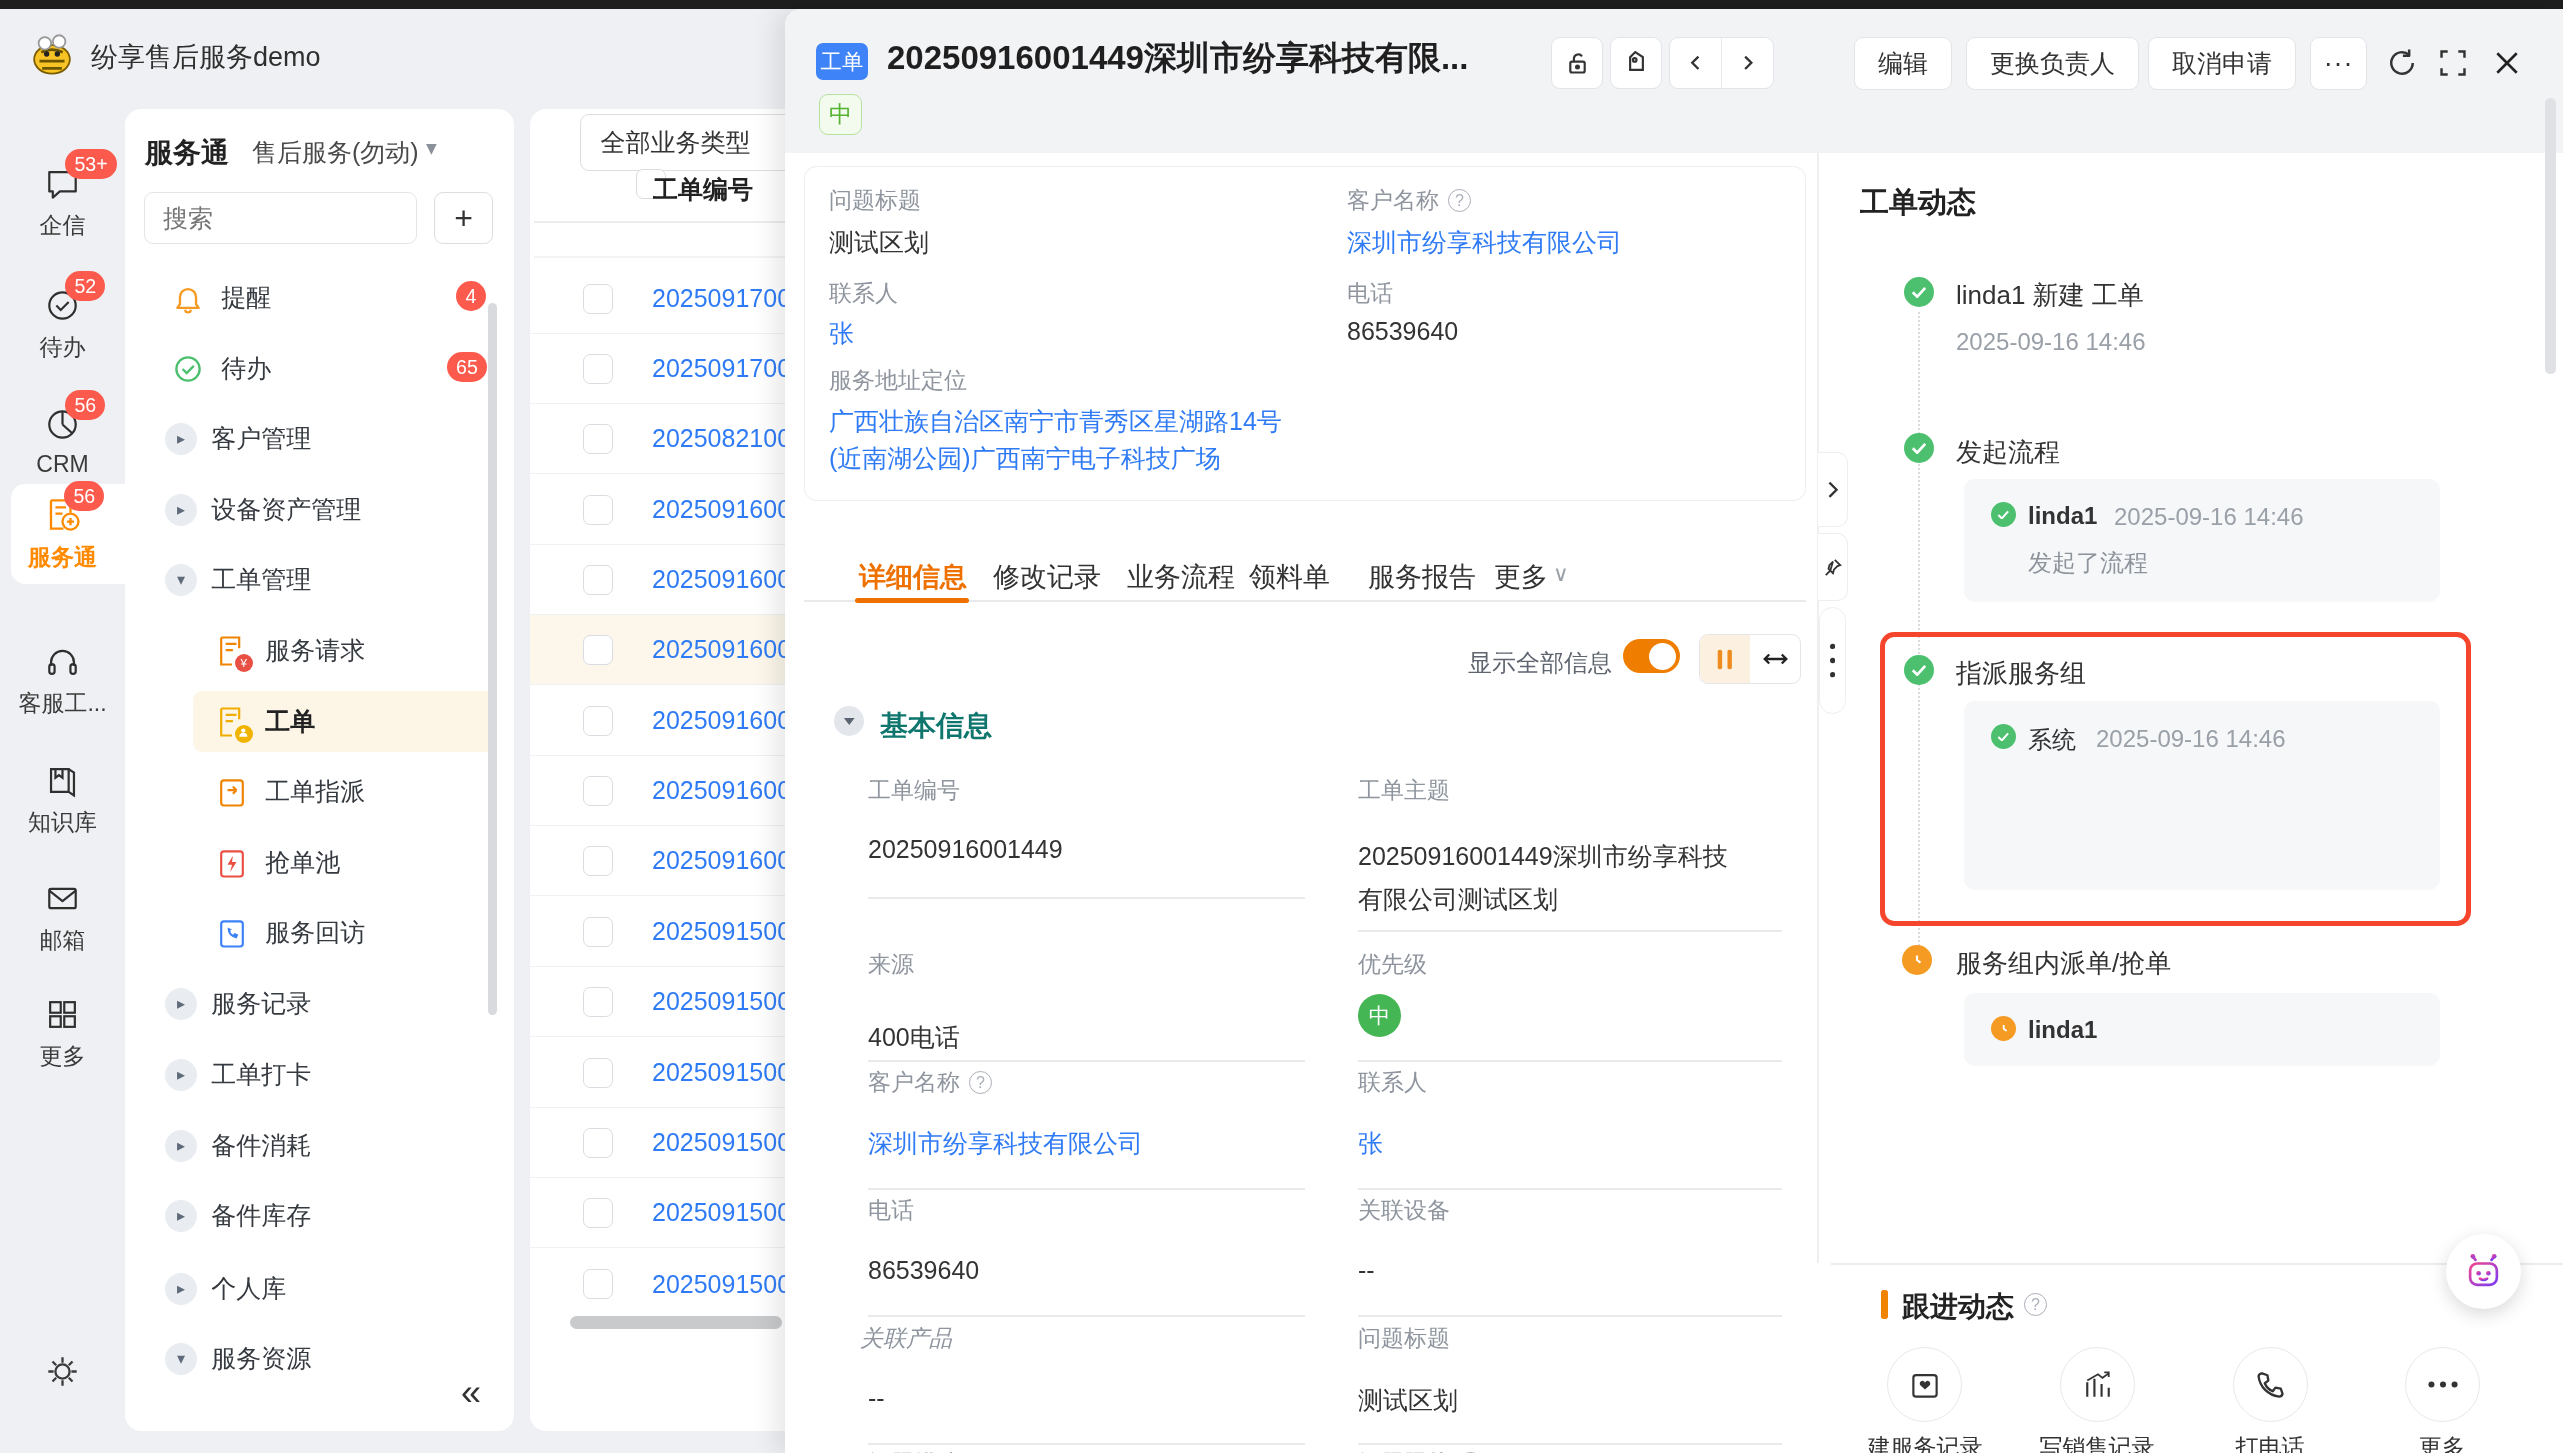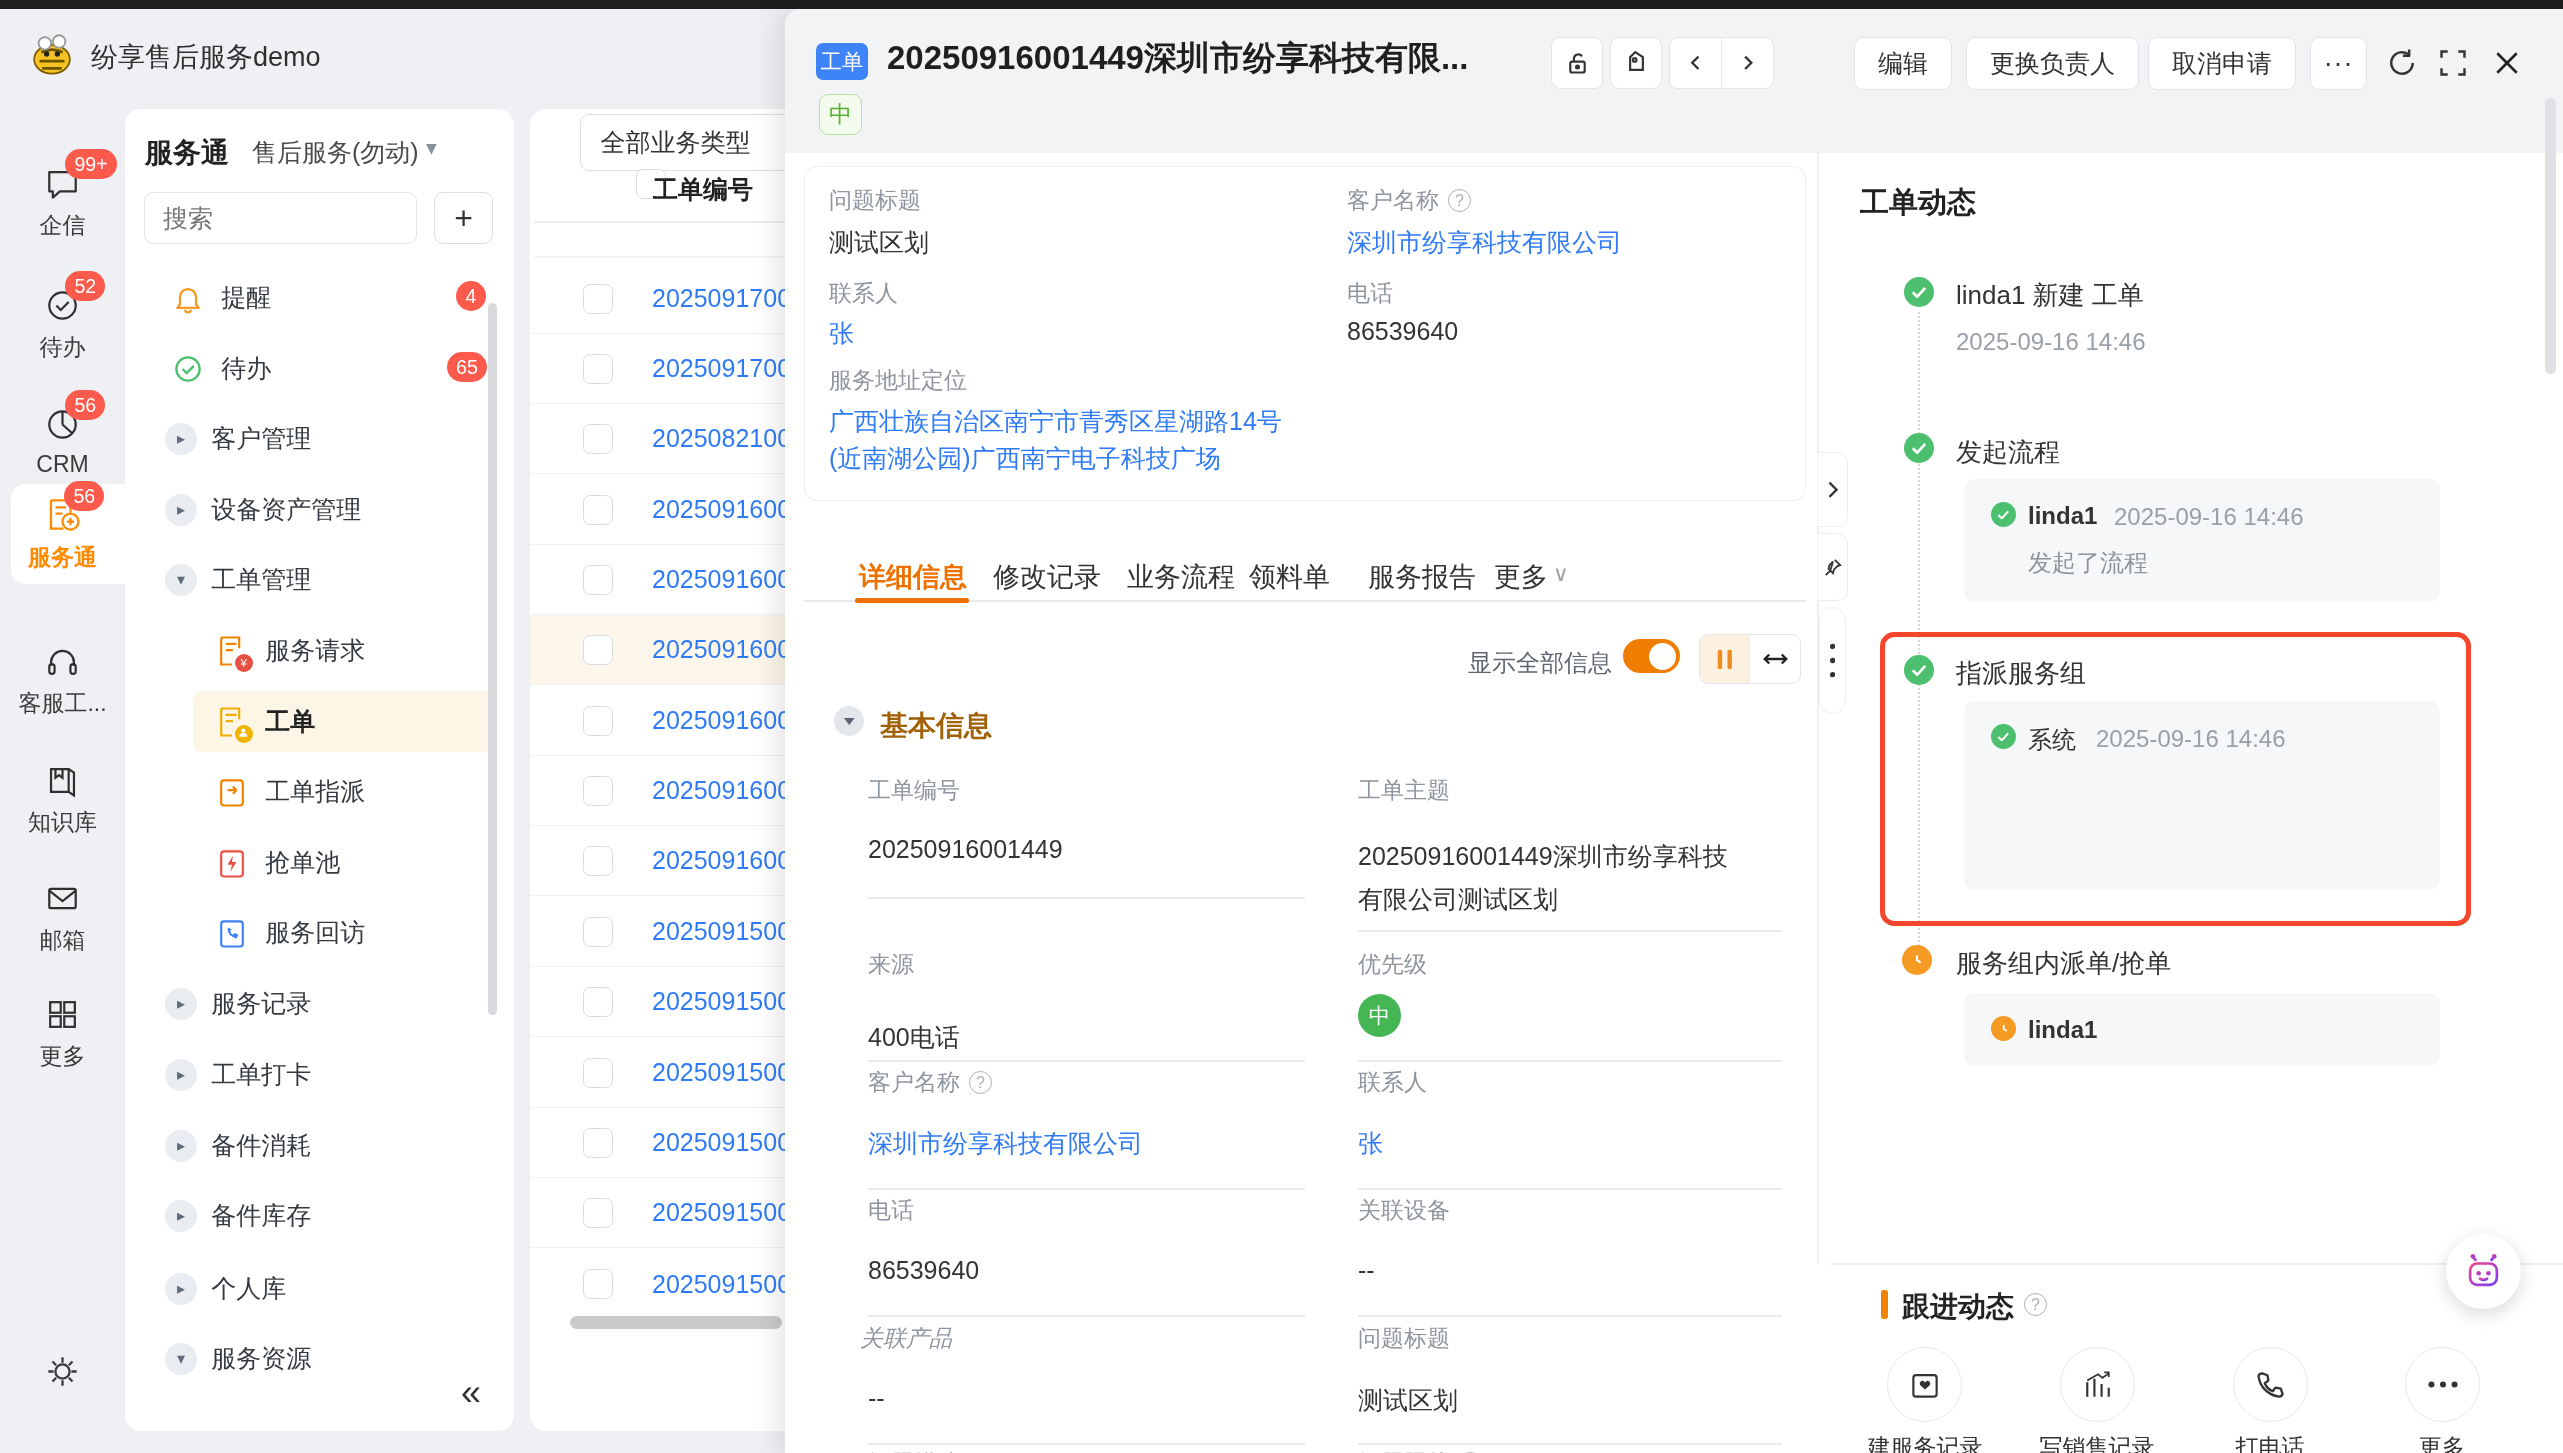--- a/index.html
+++ b/index.html
@@ -68,21 +68,21 @@
 </div>
 <div class="abs" style="left:91px;top:39px;font-size:27px;color:#2f2f2f;">纷享售后服务demo</div>
 
 <div class="abs rail-sel" style="left:10.7px;top:484px;width:114px;height:100px;"></div>
 
 <div class="abs rail-item" style="left:0;top:165px;">
   <span class="rail-ic">
     <svg width="37" height="37" viewBox="0 0 42 42" fill="none" stroke="#2f2f2f" stroke-width="2.5">
       <path d="M6 8 h30 v22 h-18 l-8 7 v-7 h-4 z" stroke-linejoin="round"></path>
     </svg>
-    <span class="badge" style="left:21.4px;top:-16px;">99+</span>
+    <span class="badge" style="left:21.4px;top:-16px;">53+</span>
   </span>
   <div class="rail-label">企信</div>
 </div>
 
 <div class="abs rail-item" style="left:0;top:287px;">
   <span class="rail-ic">
     <svg width="37" height="37" viewBox="0 0 42 42" fill="none" stroke="#2f2f2f" stroke-width="2.5">
       <circle cx="21" cy="21" r="15"></circle>
         <path d="M14 21 l5 5 l9 -9"></path>
     </svg>
@@ -466,21 +466,21 @@
         <path d="M4 10 h22 M8 5 l-5 5 l5 5 M22 5 l5 5 l-5 5"></path>
       </svg>
   </span>
 </div>
 
 <span class="abs" style="left:834px;top:706px;width:30px;height:30px;border-radius:50%;background:#e3e6ea;display:flex;align-items:center;justify-content:center;">
   <svg width="12.5" height="9" viewBox="0 0 14 10">
       <path d="M1 1 L7 9 L13 1 Z" fill="#5b6472"></path>
     </svg>
 </span>
-<div class="abs" style="left:880px;top:707px;font-size:28px;font-weight:bold;color:#a16207;">基本信息</div>
+<div class="abs" style="left:880px;top:707px;font-size:28px;font-weight:bold;color:#0f766e;">基本信息</div>
 
 <div class="abs flabel" style="left:868px;top:775px;">工单编号</div>
 <div class="abs fvalue" style="left:868px;top:835px;">20250916001449</div>
 <div class="fline" style="left:868px;top:897px;width:437px;"></div>
 <div class="abs flabel" style="left:1358px;top:775px;">工单主题</div>
 <div class="abs fvalue" style="left:1358px;top:835px;width:392px;line-height:43px;">20250916001449深圳市纷享科技有限公司测试区划</div>
 <div class="fline" style="left:1358px;top:930px;width:424px;"></div>
 
 <div class="abs flabel" style="left:868px;top:949px;">来源</div>
 <div class="abs fvalue" style="left:868px;top:1005px;margin-top:16px;">400电话</div>

